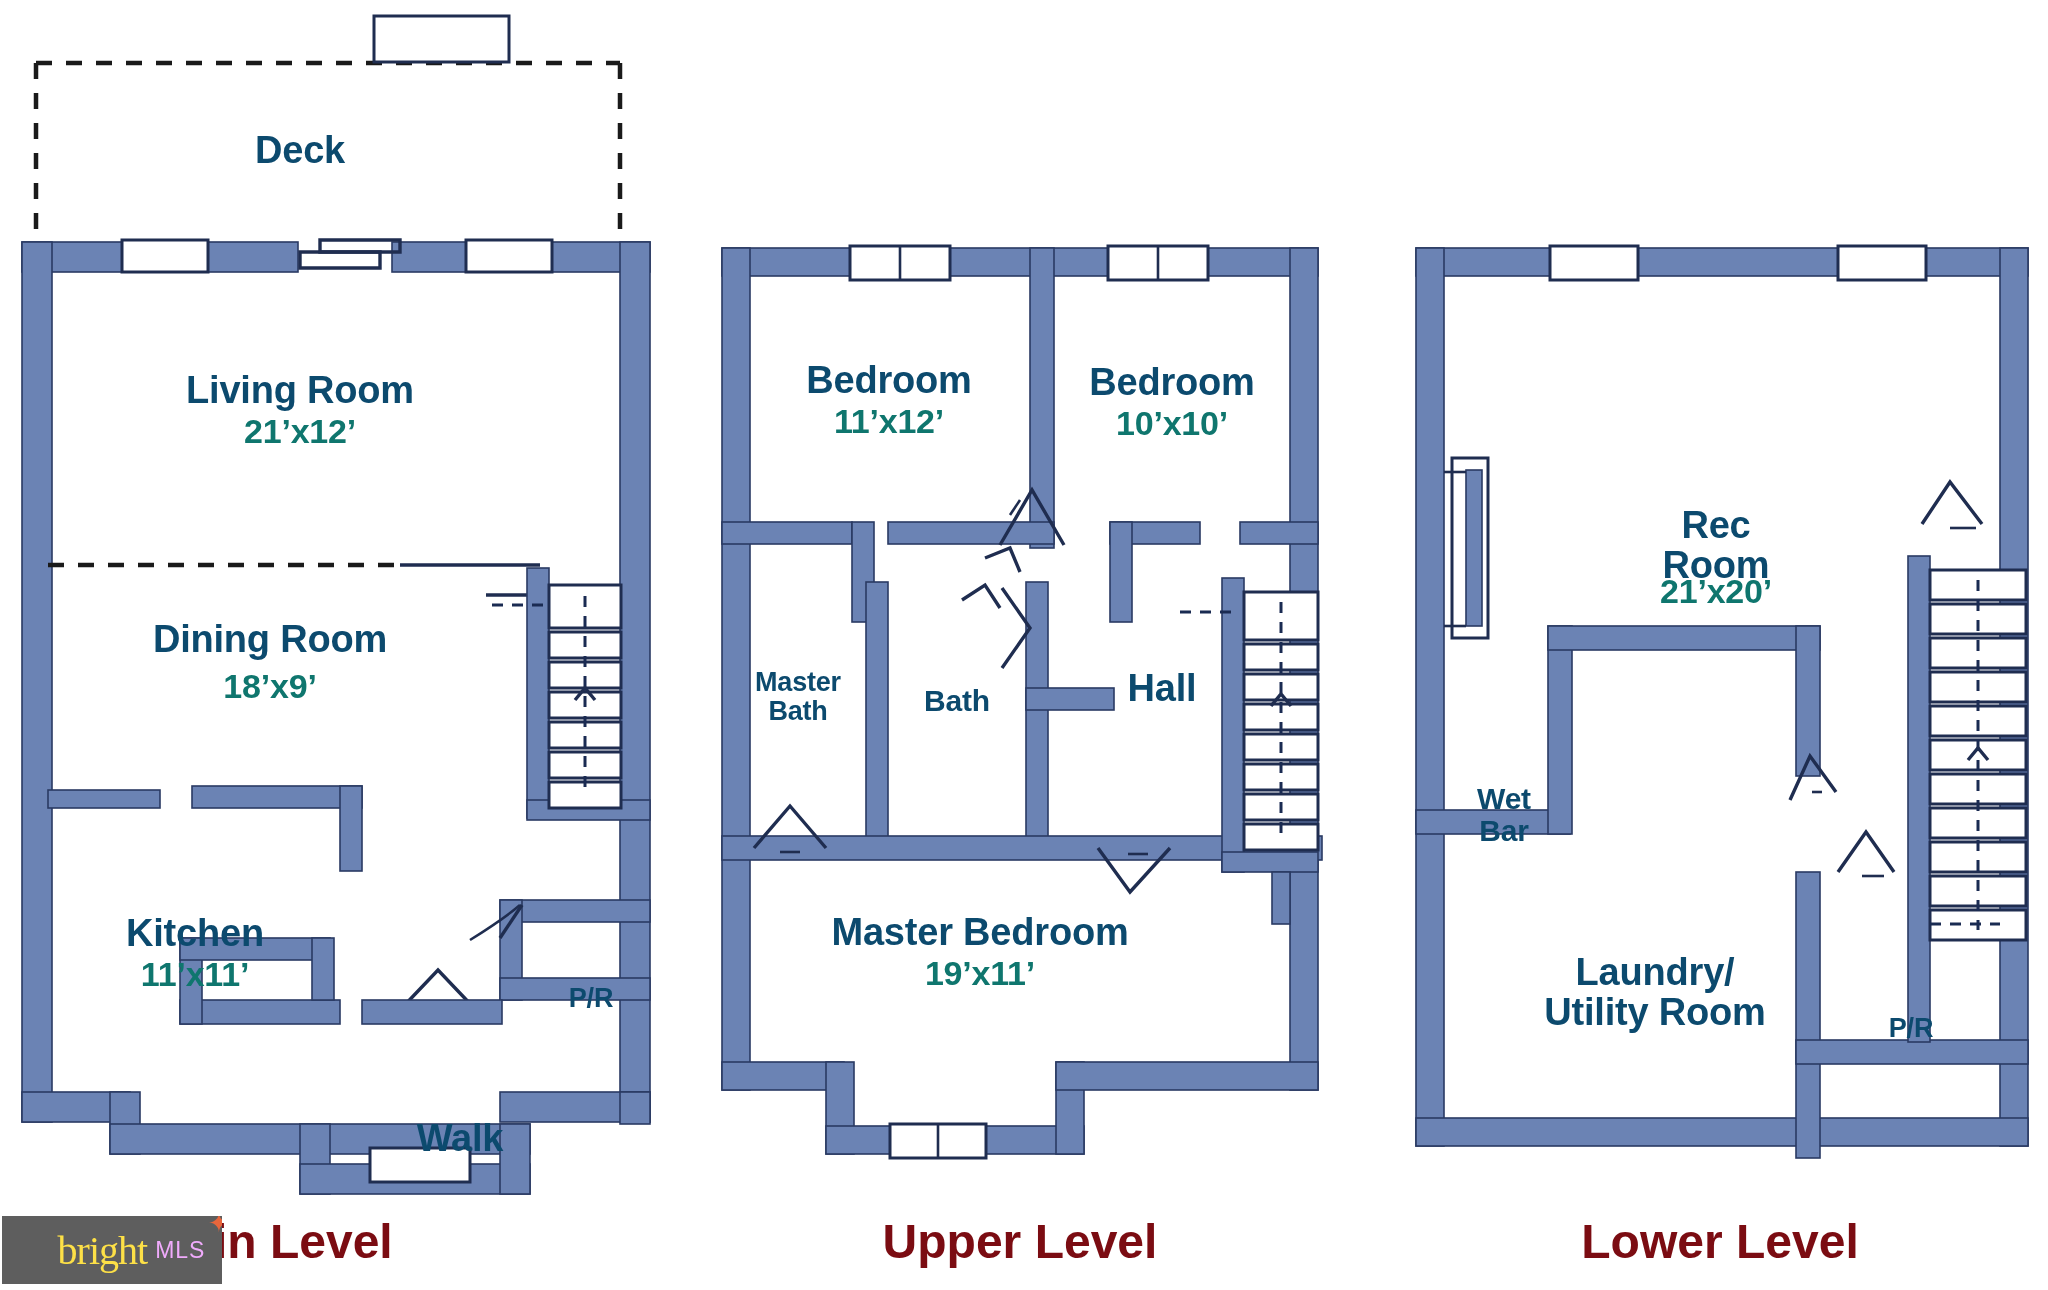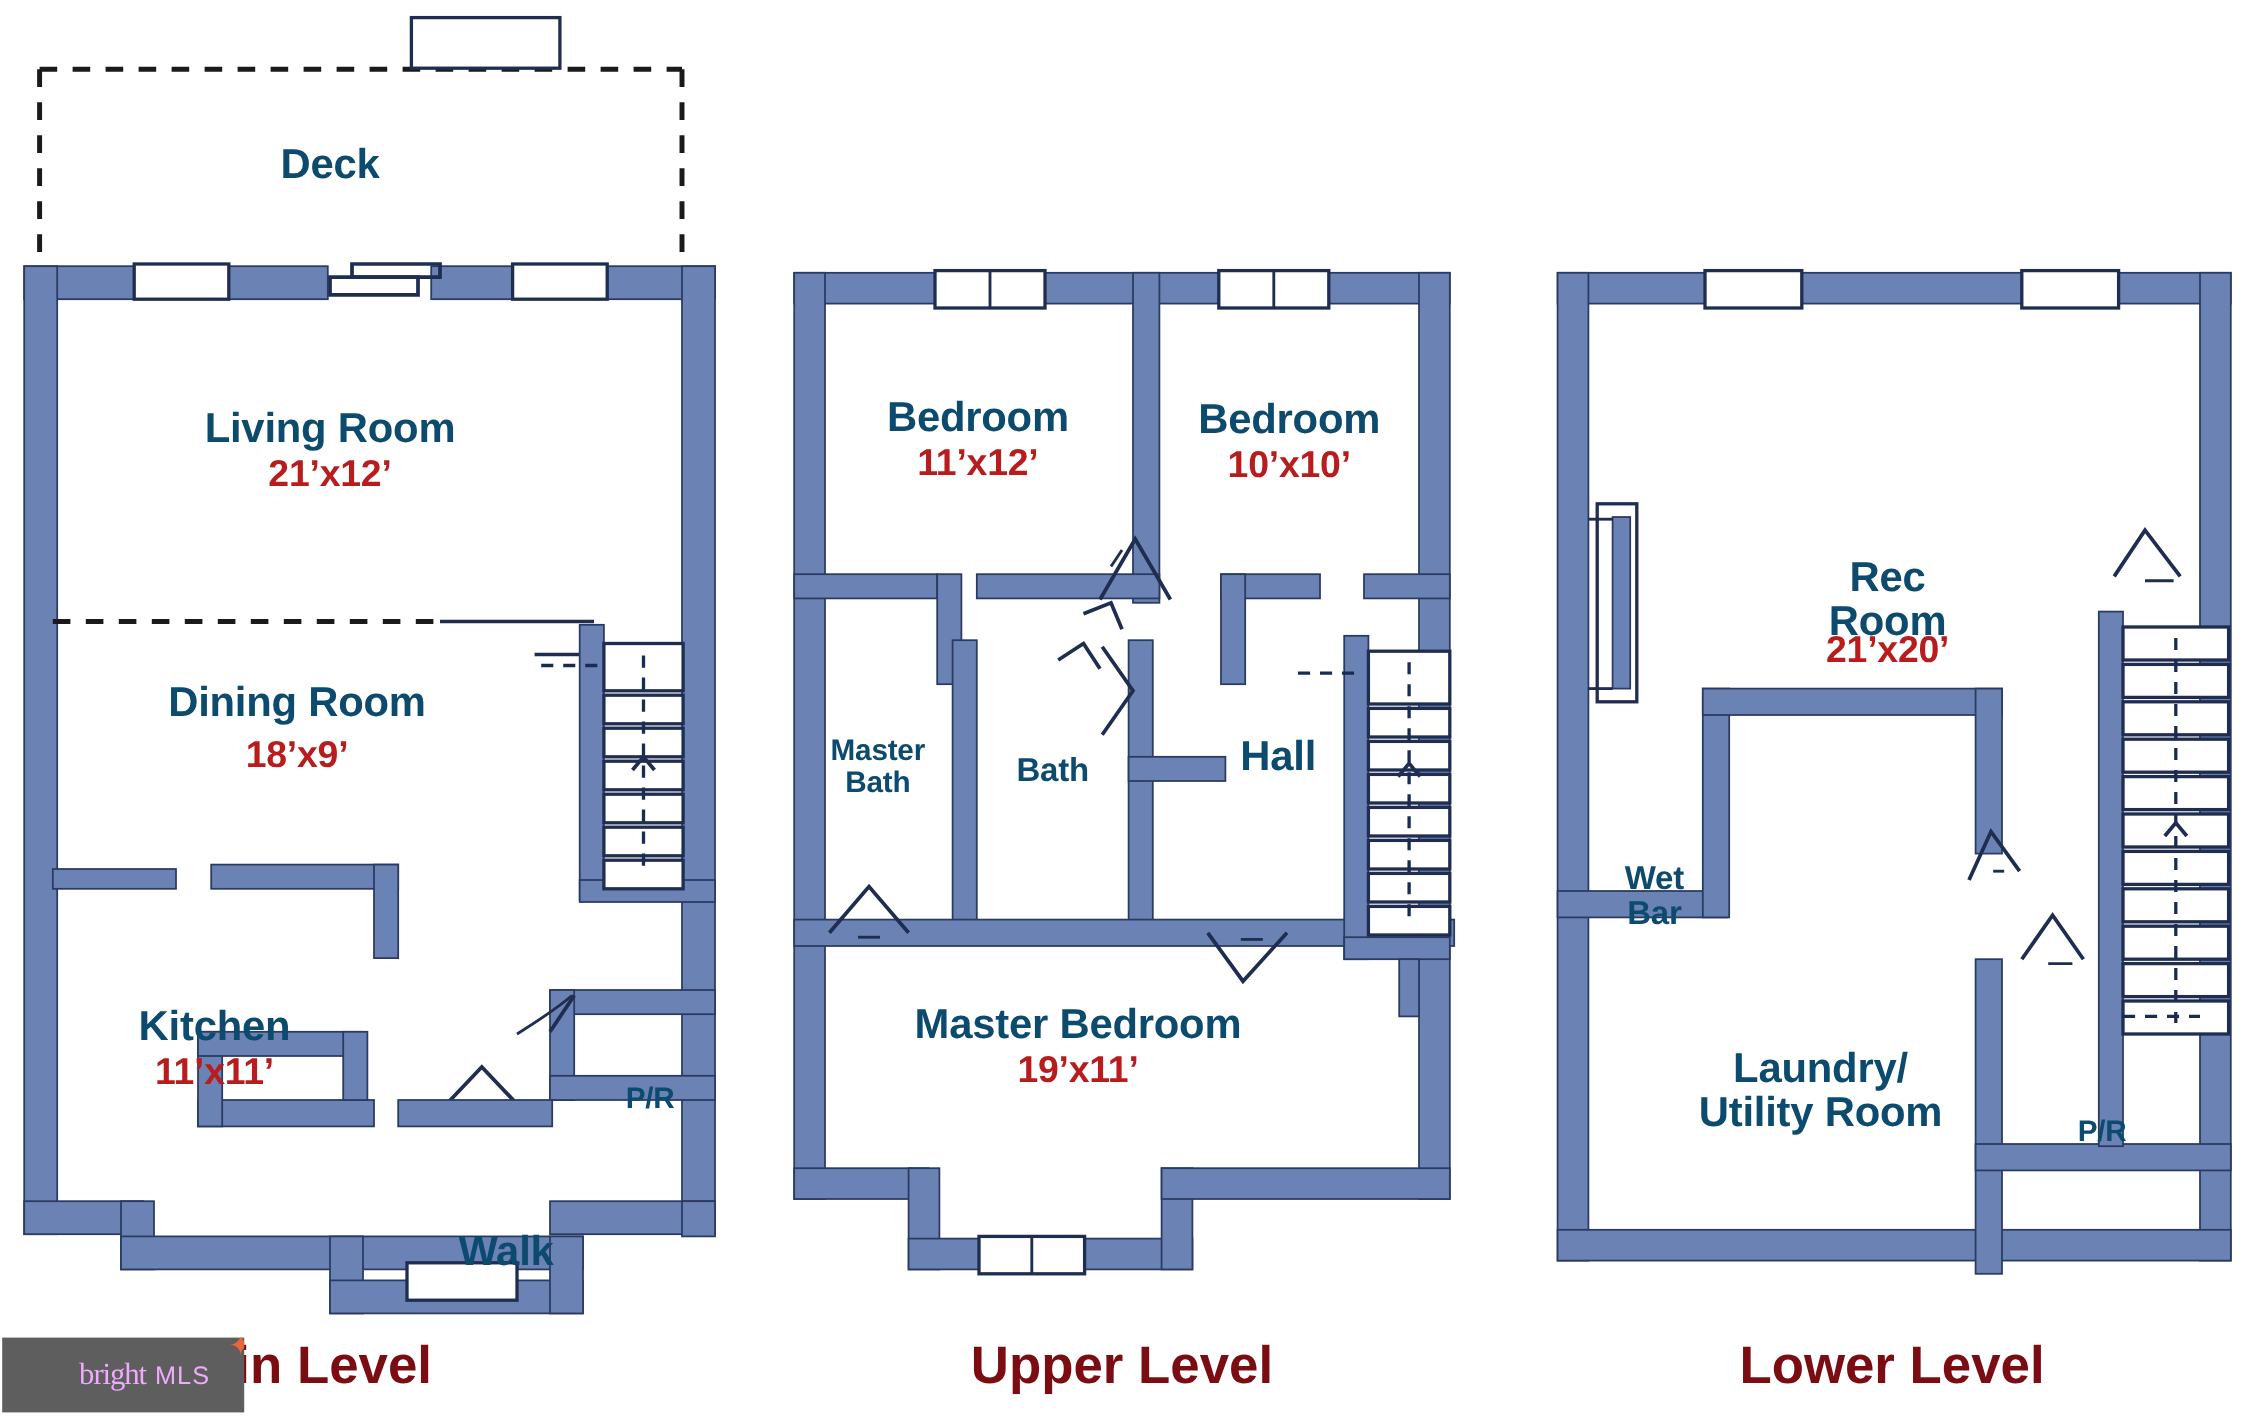--- a/index.html
+++ b/index.html
@@ -16,42 +16,42 @@
     position:absolute;
     color:#0c4a6e;
     font-weight:bold;
     text-align:center;
     line-height:1.06;
     white-space:pre;
     letter-spacing:-0.2px;
   }
   .dim{
     position:absolute;
-    color:#b91c1c;
+    color:#0f766e;
     font-weight:bold;
     text-align:center;
     line-height:1.06;
     white-space:pre;
     letter-spacing:-0.2px;
   }
   .room-name{font-size:38px;}
   .room-name.small{font-size:30px;}
   .room-name.tiny{font-size:27px;}
   .room-dim{font-size:34px;}
   .level-title{font-size:48px;color:#7B0C12;font-weight:bold;position:absolute;text-align:center;white-space:pre;}
 
   
   .watermark{
     position:absolute;left:2px;top:1216px;width:220px;height:68px;
     background:#5e5e5e;display:flex;align-items:center;justify-content:center;
     overflow:hidden;
   }
   .wm-bright{
     font-family:"Liberation Serif", serif;
-    font-size:28px;color:#f0abfc;letter-spacing:-1px;position:relative;margin-left:39px;
+    font-size:40px;color:#fde047;letter-spacing:-1px;position:relative;margin-left:39px;
   }
   .wm-star{
     position:absolute;right:-4px;top:-2px;width:18px;height:18px;color:#E8663C;
     font-size:26px;line-height:18px;
   }
   .wm-mls{
     font-family:"Liberation Sans", sans-serif;
     font-size:23px;color:#f0abfc;letter-spacing:1px;margin-left:8px;
   }
 </style>

